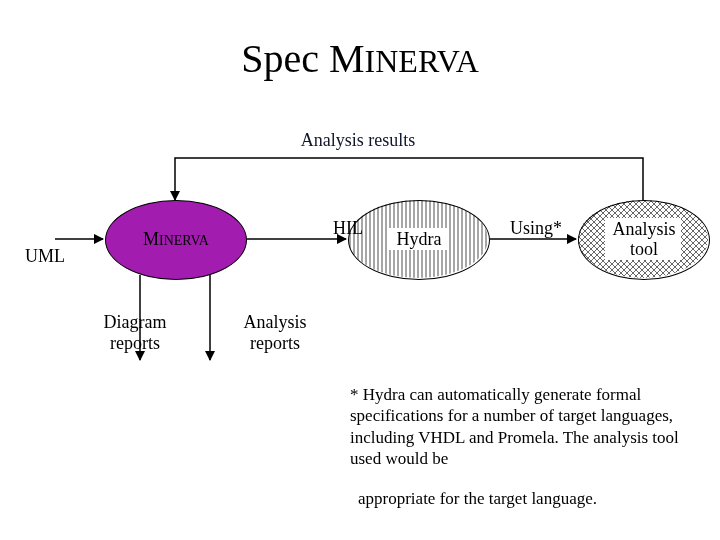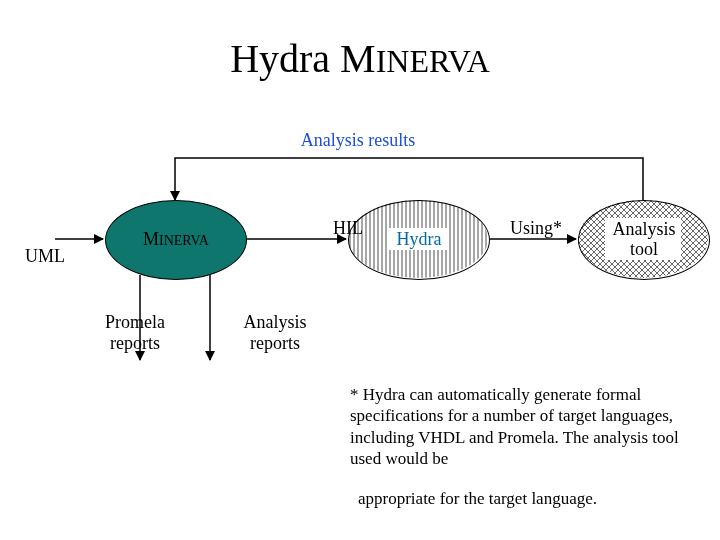--- a/index.html
+++ b/index.html
@@ -24,50 +24,50 @@
   .title .smallcaps {
     font-size: 32px;
   }
   .analysis-results-label {
     position: absolute;
     top: 130px;
     left: 0;
     width: 716px;
     text-align: center;
     font-size: 18px;
-    color: #1d4ed8;
+    color: #0f172a;
   }
   .ellipse {
     position: absolute;
     border: 1px solid #000;
     border-radius: 50%;
     display: flex;
     align-items: center;
     justify-content: center;
     text-align: center;
     font-size: 18px;
     line-height: 1.1;
   }
   .minerva-node {
     left: 105px;
     top: 200px;
     width: 140px;
     height: 78px;
-    background: #0f766e;
+    background: #a21caf;
     color: #000;
   }
   .minerva-node .smallcaps {
     font-size: 14px;
   }
   .hydra-node {
     left: 348px;
     top: 200px;
     width: 140px;
     height: 78px;
-    color: #0369a1;
+    color: #000000;
   }
   .analysis-node {
     left: 578px;
     top: 200px;
     width: 130px;
     height: 78px;
     color: #000;
   }
   .flow-label {
     position: absolute;
@@ -97,21 +97,21 @@
     position: absolute;
     left: 0; top: 0;
     width: 720px; height: 540px;
     pointer-events: none;
   }
 </style>
 </head>
 <body>
 
 <div class="title">
-  <span>Hydra M</span><span class="smallcaps">INERVA</span>
+  <span>Spec M</span><span class="smallcaps">INERVA</span>
 </div>
 
 <div class="analysis-results-label">Analysis results</div>
 
 <svg class="overlay" viewBox="0 0 720 540">
   <defs>
     <pattern id="hatch" patternUnits="userSpaceOnUse" width="4" height="6" patternTransform="rotate(0)">
       <line x1="2" y1="0" x2="2" y2="6" stroke="#000" stroke-width="0.7"></line>
     </pattern>
     <pattern id="crosshatch" patternUnits="userSpaceOnUse" width="6" height="6">
@@ -149,19 +149,19 @@
 </div>
 <div class="ellipse analysis-node">
   <span style="white-space:pre-line">Analysis
 tool</span>
 </div>
 
 <div class="flow-label" style="left:25px; top:218px;margin-top:28px;">UML</div>
 <div class="flow-label" style="left:293px; top:218px;margin-left:40px;">HIL</div>
 <div class="flow-label" style="left:510px; top:218px;">Using*</div>
 
-<div class="flow-label" style="left:75px; top:312px; white-space:pre-line; text-align:center; width:120px;">Promela
+<div class="flow-label" style="left:75px; top:312px; white-space:pre-line; text-align:center; width:120px;">Diagram
 reports</div>
 <div class="flow-label" style="left:215px; top:312px; white-space:pre-line; text-align:center; width:120px;">Analysis
 reports</div>
 
 <div class="footnote">* Hydra can automatically generate formal specifications for a number of target languages, including VHDL and Promela. The analysis tool used would be</div>
 <div class="footnote2">appropriate for the target language.</div>
 
 </body></html>

